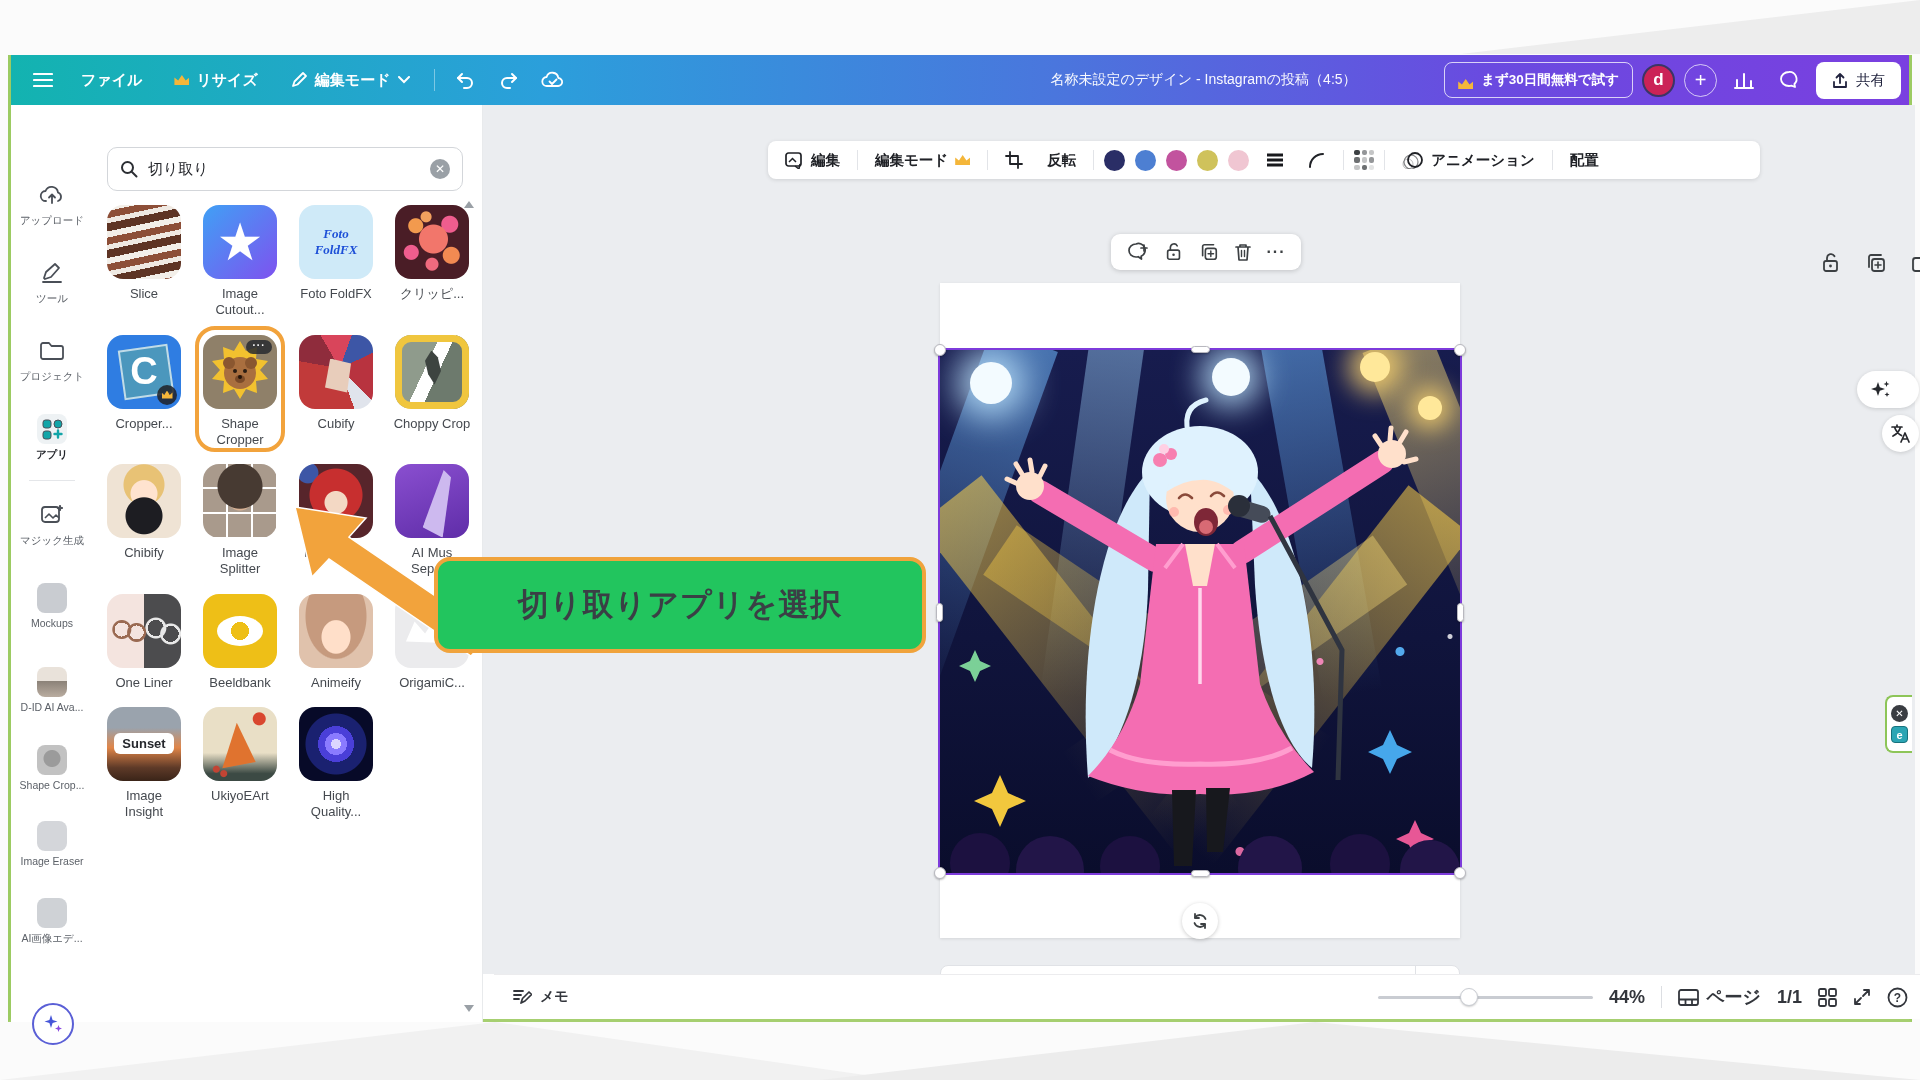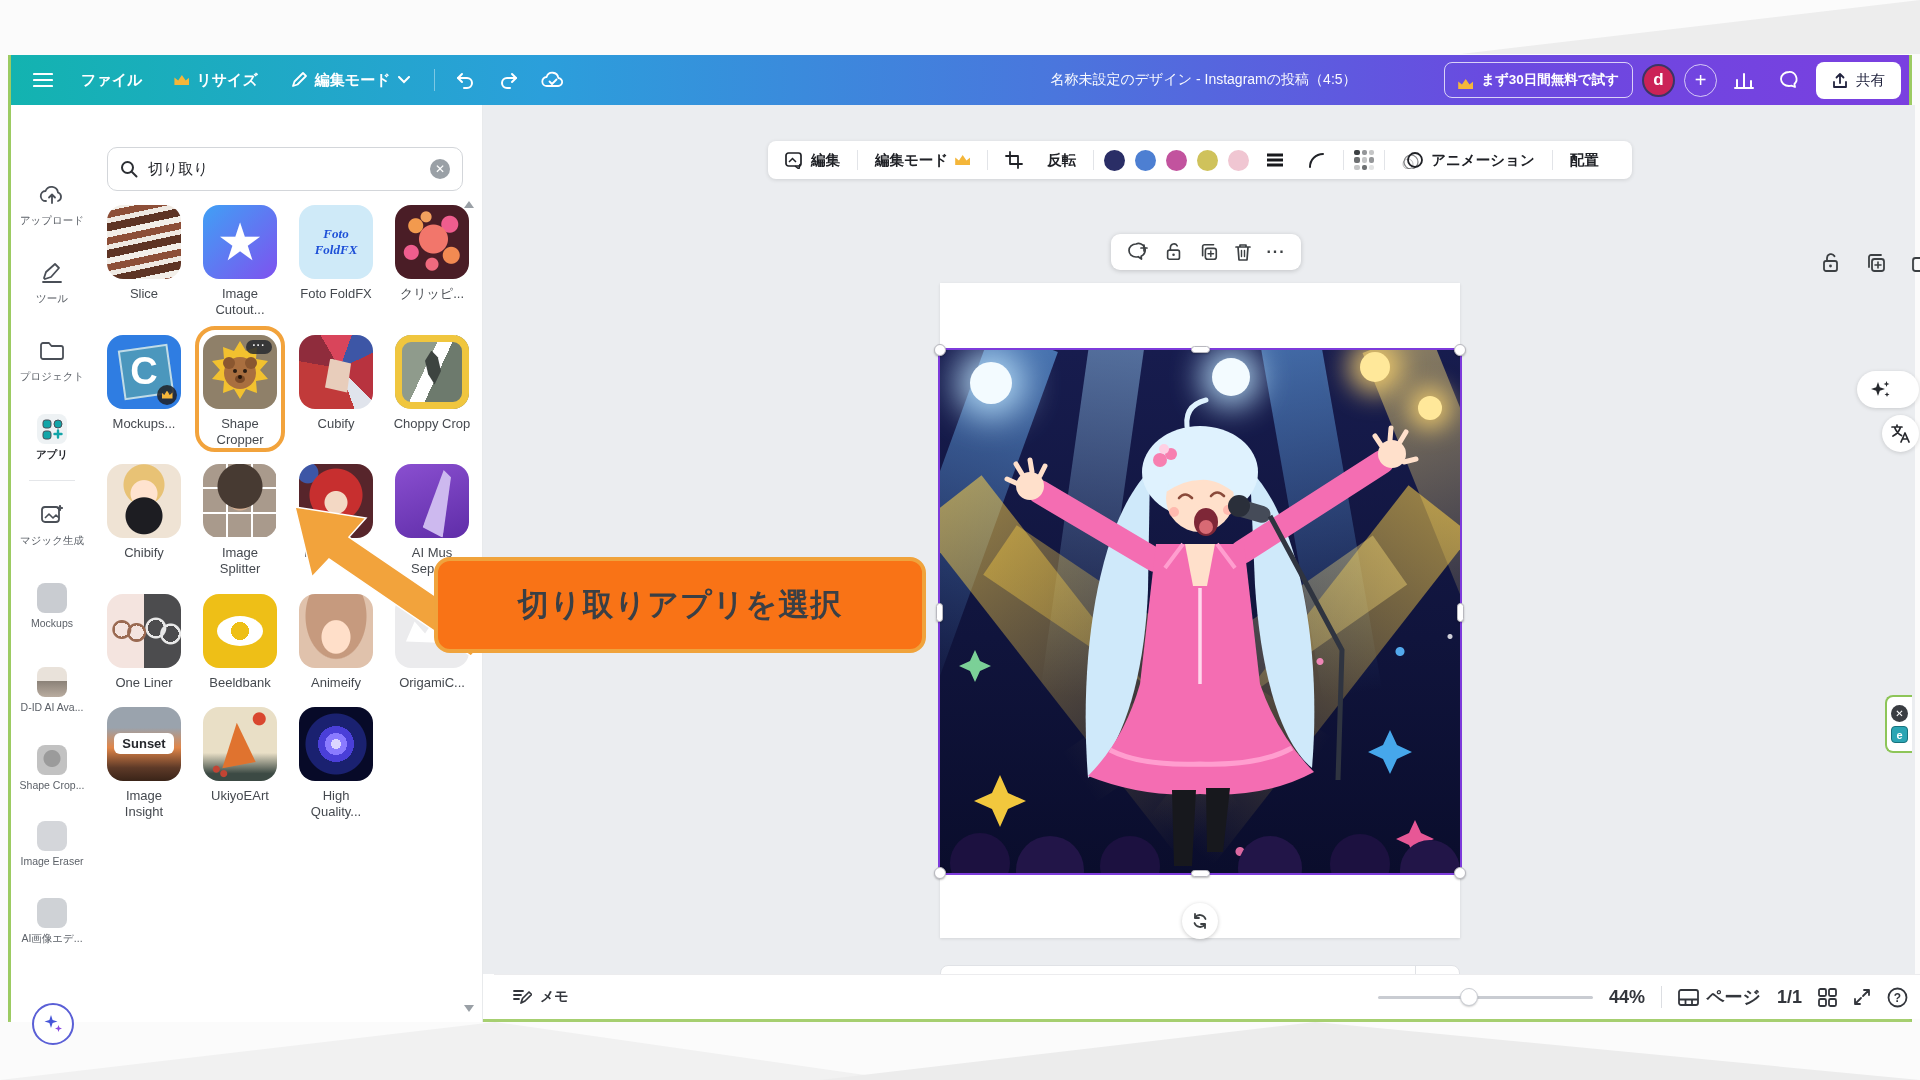--- a/index.html
+++ b/index.html
@@ -152,21 +152,21 @@
   .t17::after { content:""; position:absolute; left:14px; top:16px; width:44px; height:48px;
     background:#e0732f; clip-path:polygon(45% 0,12% 95%,88% 82%); }
   .t18 { background:conic-gradient(from 0deg at 32% 32%,#5d8a3e 0 90deg,#2f5a33 90deg 180deg,#89b54a 180deg 270deg,#44763b 270deg); }
   .t18::after { content:""; position:absolute; left:24px; top:16px; width:28px; height:42px;
     background:#e6d3c3; clip-path:polygon(30% 0,90% 10%,100% 70%,55% 100%,10% 75%,0 30%); }
   .t19 { background:#070a28;
     background-image:radial-gradient(circle at 50% 50%,#dcd6ff 0 5px,#8a7bff 5px 11px,#4a3fd8 11px 18px,#1a2170 18px 30px,transparent 31px); }
 
   
   .canvas { position:absolute; left:472px; top:50px; width:1432px; height:869px; background:#ebedf0; overflow:visible; }
-  .ctx-toolbar { position:absolute; left:285px; top:36px; width:864px; height:38px; background:#fff;
+  .ctx-toolbar { position:absolute; left:285px; top:36px; width:992px; height:38px; background:#fff;
     border-radius:8px; box-shadow:0 1px 4px rgba(0,0,0,.12); display:flex; align-items:center;
     padding:0 10px; gap:10px; }
   .ct-item { display:flex; align-items:center; gap:7px; font-size:14.5px; font-weight:700; color:#202227;
     padding:5px 7px; border-radius:6px; white-space:nowrap; cursor:pointer; }
   .ct-sep { width:1px; height:20px; background:#e2e4e8; flex:none; }
   .dot { width:21px; height:21px; border-radius:50%; flex:none; cursor:pointer; }
   .checker { width:20px; height:20px; display:grid; grid-template-columns:repeat(3,1fr); gap:2px; }
   .checker i { background:#3c4043; border-radius:2px; }
   .checker i:nth-child(2), .checker i:nth-child(6){ opacity:.55; }
   .checker i:nth-child(3), .checker i:nth-child(5), .checker i:nth-child(7){ opacity:.3; }
@@ -242,21 +242,21 @@
   .ext-widget { position:absolute; right:-3px; top:640px; width:27px; height:58px; background:#fff;
     border:2px solid #8dc558; border-right:none; border-radius:8px 0 0 8px; display:flex;
     flex-direction:column; align-items:center; justify-content:center; gap:4px; z-index:8; }
   .ext-x { width:17px; height:17px; border-radius:50%; background:#3a3d42; color:#fff; font-size:10px;
     display:flex; align-items:center; justify-content:center; cursor:pointer; }
   .ext-e { width:17px; height:17px; border-radius:4px; background:#2ba5b4; color:#fff; font-size:11px;
     font-weight:700; display:flex; align-items:center; justify-content:center; border:1px solid #17727d; cursor:pointer; }
 
   
   .anno-arrow { position:absolute; left:260px; top:430px; z-index:40; pointer-events:none; }
-  .anno-box { position:absolute; left:423px; top:502px; width:492px; height:96px; background:#f97316;
+  .anno-box { position:absolute; left:423px; top:502px; width:492px; height:96px; background:#22c55e;
     border:4px solid #f0a33c; border-radius:16px; z-index:41; display:flex; align-items:center;
     justify-content:center; font-size:31px; font-weight:700; color:#3a3f45; letter-spacing:1px; }
 </style>
 </head>
 <body>
 
 <div class="deco d1"></div>
 <div class="deco d2"></div>
 <div class="deco d3"></div>
 
@@ -443,21 +443,21 @@
         <div class="tlabel">クリッピ...</div>
       </div>
 
       <div class="cell">
         <div class="thumb t4">
           <div class="thumbtext">C</div>
           <div class="crown-badge">
               <span class="crown"></span>
             </div>
         </div>
-        <div class="tlabel">Mockups...</div>
+        <div class="tlabel">Cropper...</div>
       </div>
       <div class="cell">
         <div class="ringwrap"></div>
         <div class="thumb t5">
           <svg width="74" height="74" viewBox="0 0 74 74">
             <path d="M37 6l6 10 11-4-1 12 12 2-8 9 8 9-12 2 1 12-11-4-6 10-6-10-11 4 1-12-12-2 8-9-8-9 12-2-1-12 11 4z" fill="#f2c12f"></path>
             <circle cx="37" cy="38" r="16" fill="#a96f3f"></circle>
             <circle cx="26" cy="28" r="6" fill="#8a5730"></circle>
               <circle cx="48" cy="28" r="6" fill="#8a5730"></circle>
             <circle cx="32" cy="36" r="2" fill="#2a1c12"></circle>

